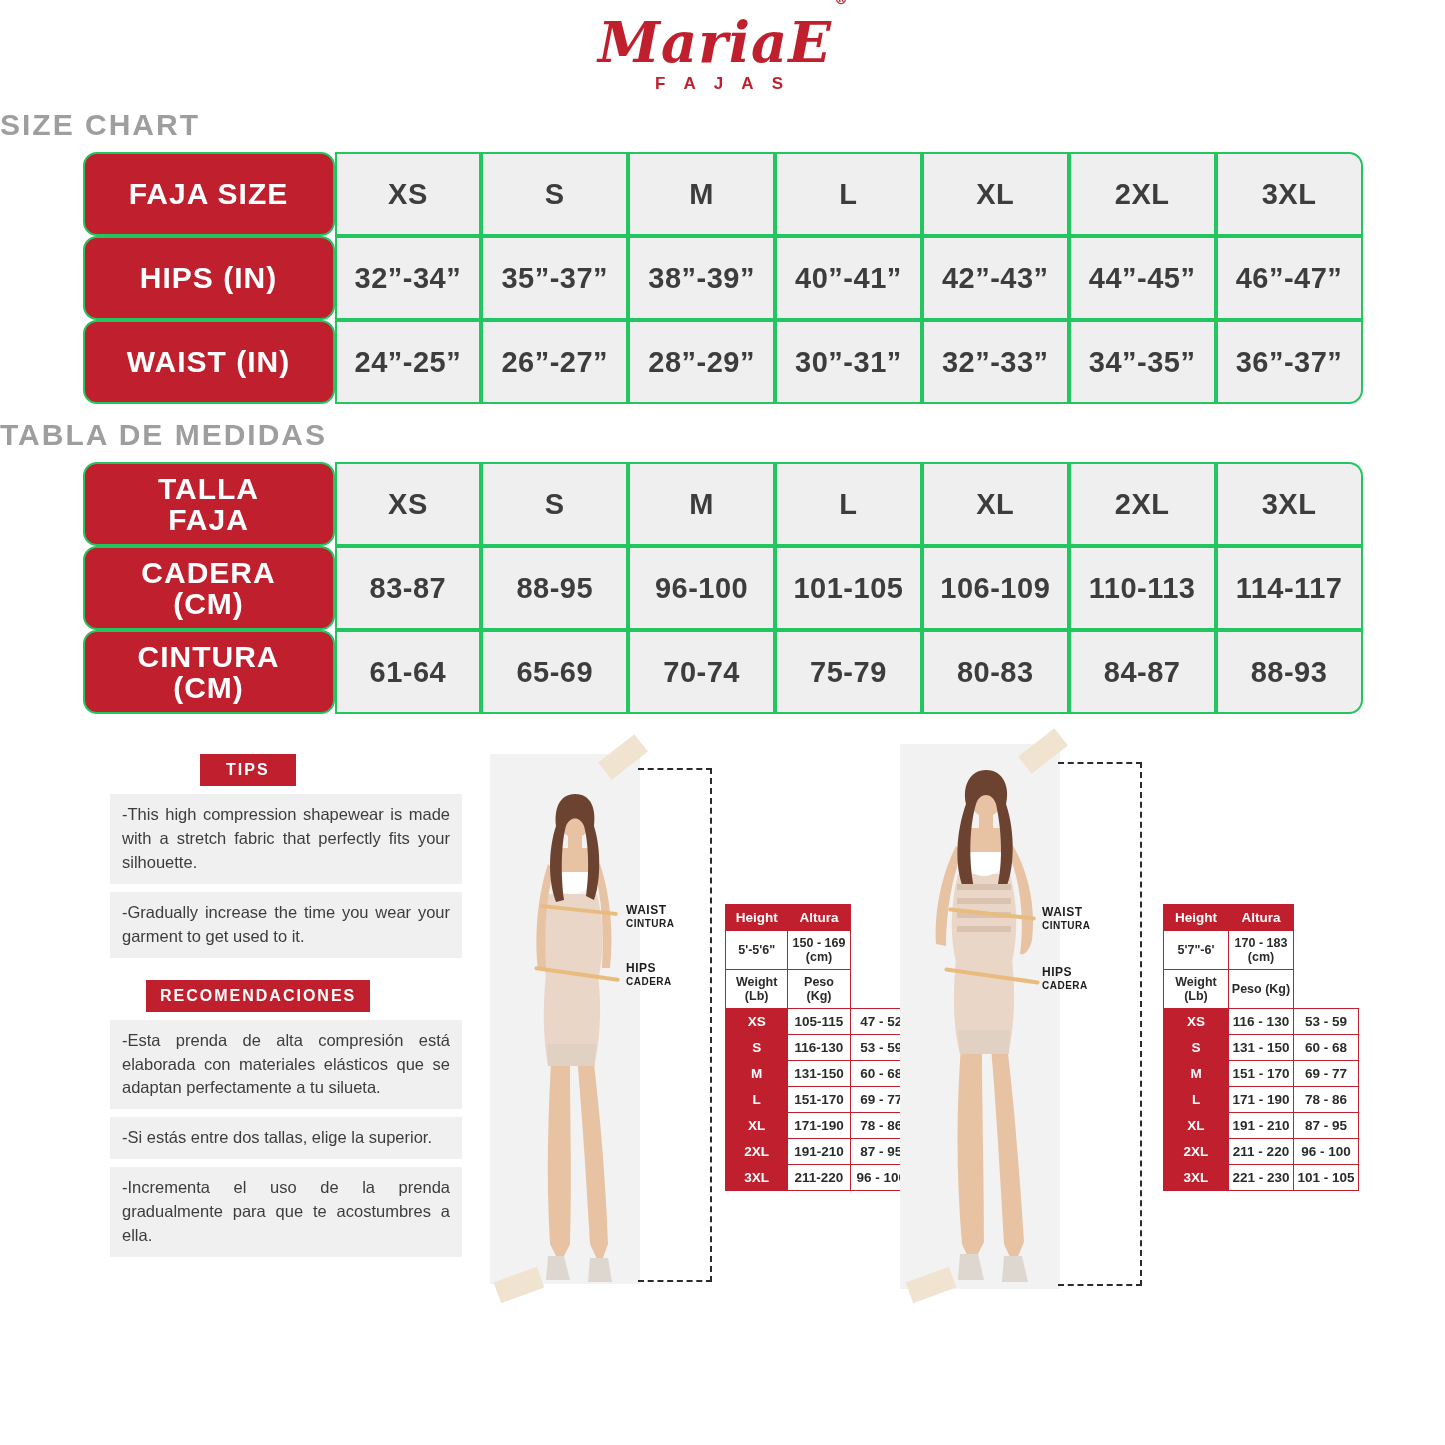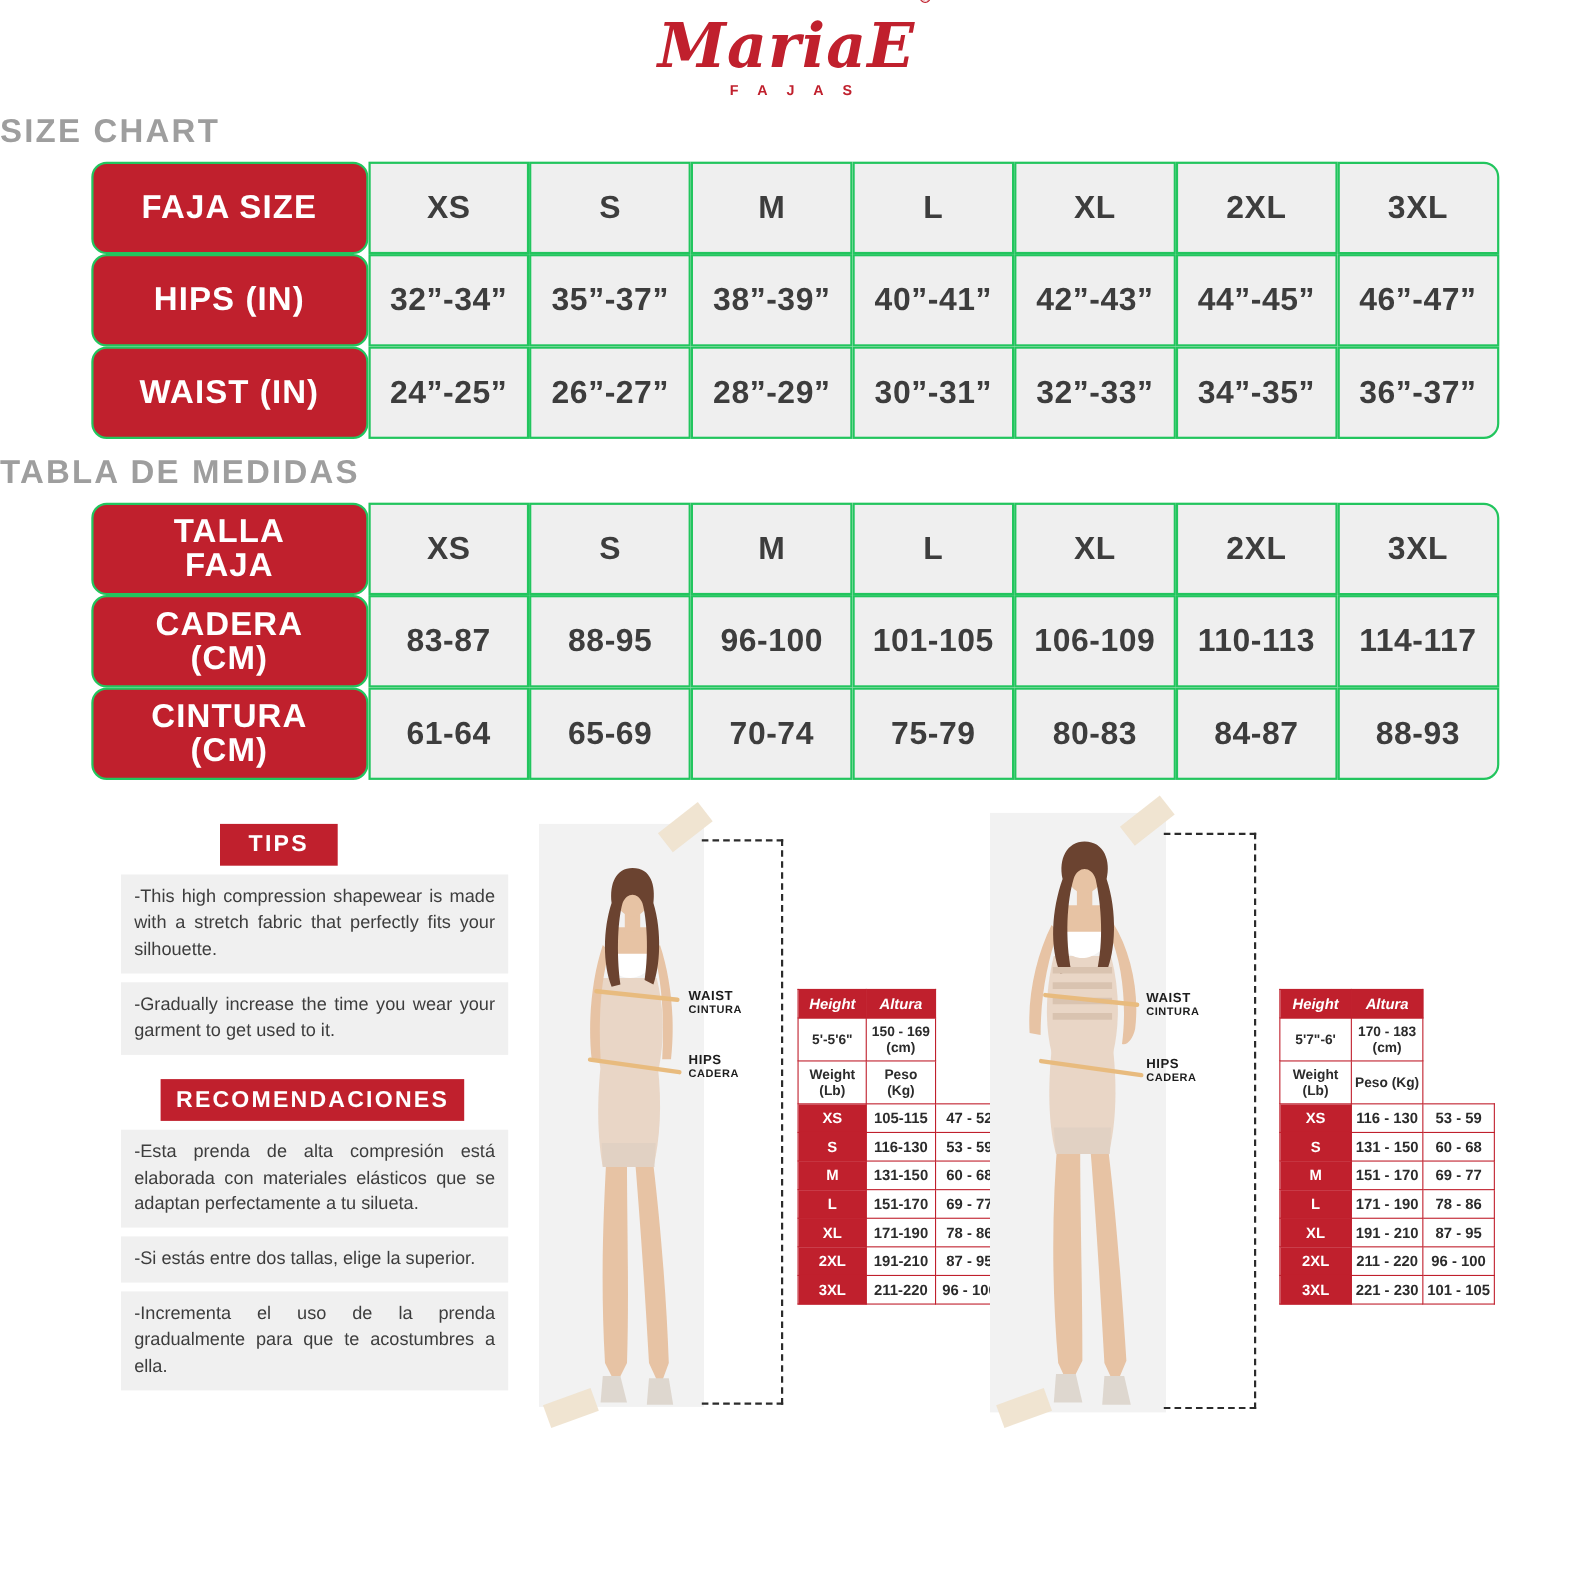--- a/index.html
+++ b/index.html
@@ -28,21 +28,21 @@
   }
   .brand-reg{
     font-size:14px;
     vertical-align:top;
     position:relative;
     top:-22px;
     left:2px;
     font-style:normal;
   }
   .brand-sub{
-    font-size:13px;
+    font-size:17px;
     letter-spacing:7px;
     color:#c0202d;
     font-weight:bold;
     margin-top:4px;
   }
   
   .section-title{
     text-align:left;
     font-size:30px;
     font-weight:bold;
@@ -102,21 +102,21 @@
     height:560px;
   }
   .tips-col{
     position:absolute;
     left:110px;top:10px;width:352px;
   }
   .tag{
     display:inline-block;
     background:#c0202d;
     color:#fff;
-    font-size:21px;
+    font-size:16px;
     font-weight:bold;
     letter-spacing:2px;
     padding:7px 26px 7px 26px;
     margin-left:90px;
   }
   .tag.wide{margin-left:36px;padding:7px 14px;}
   .tip-box{
     background:#f0f0f0;
     color:#3d3d3d;
     font-size:16.5px;
@@ -170,21 +170,20 @@
     text-align:center;
     font-size:13.5px;
     font-weight:bold;
     color:#2b2b2b;
     padding:5px 2px;
     background:#ffffff;
   }
   .hw td.red{
     background:#c0202d;
     color:#ffffff;
-    font-style:italic;
   }
   .hw td.sz{
     background:#c0202d;
     color:#ffffff;
     width:40px;
   }
   .hw td.sub{
     font-size:12.5px;
   }
 </style>

